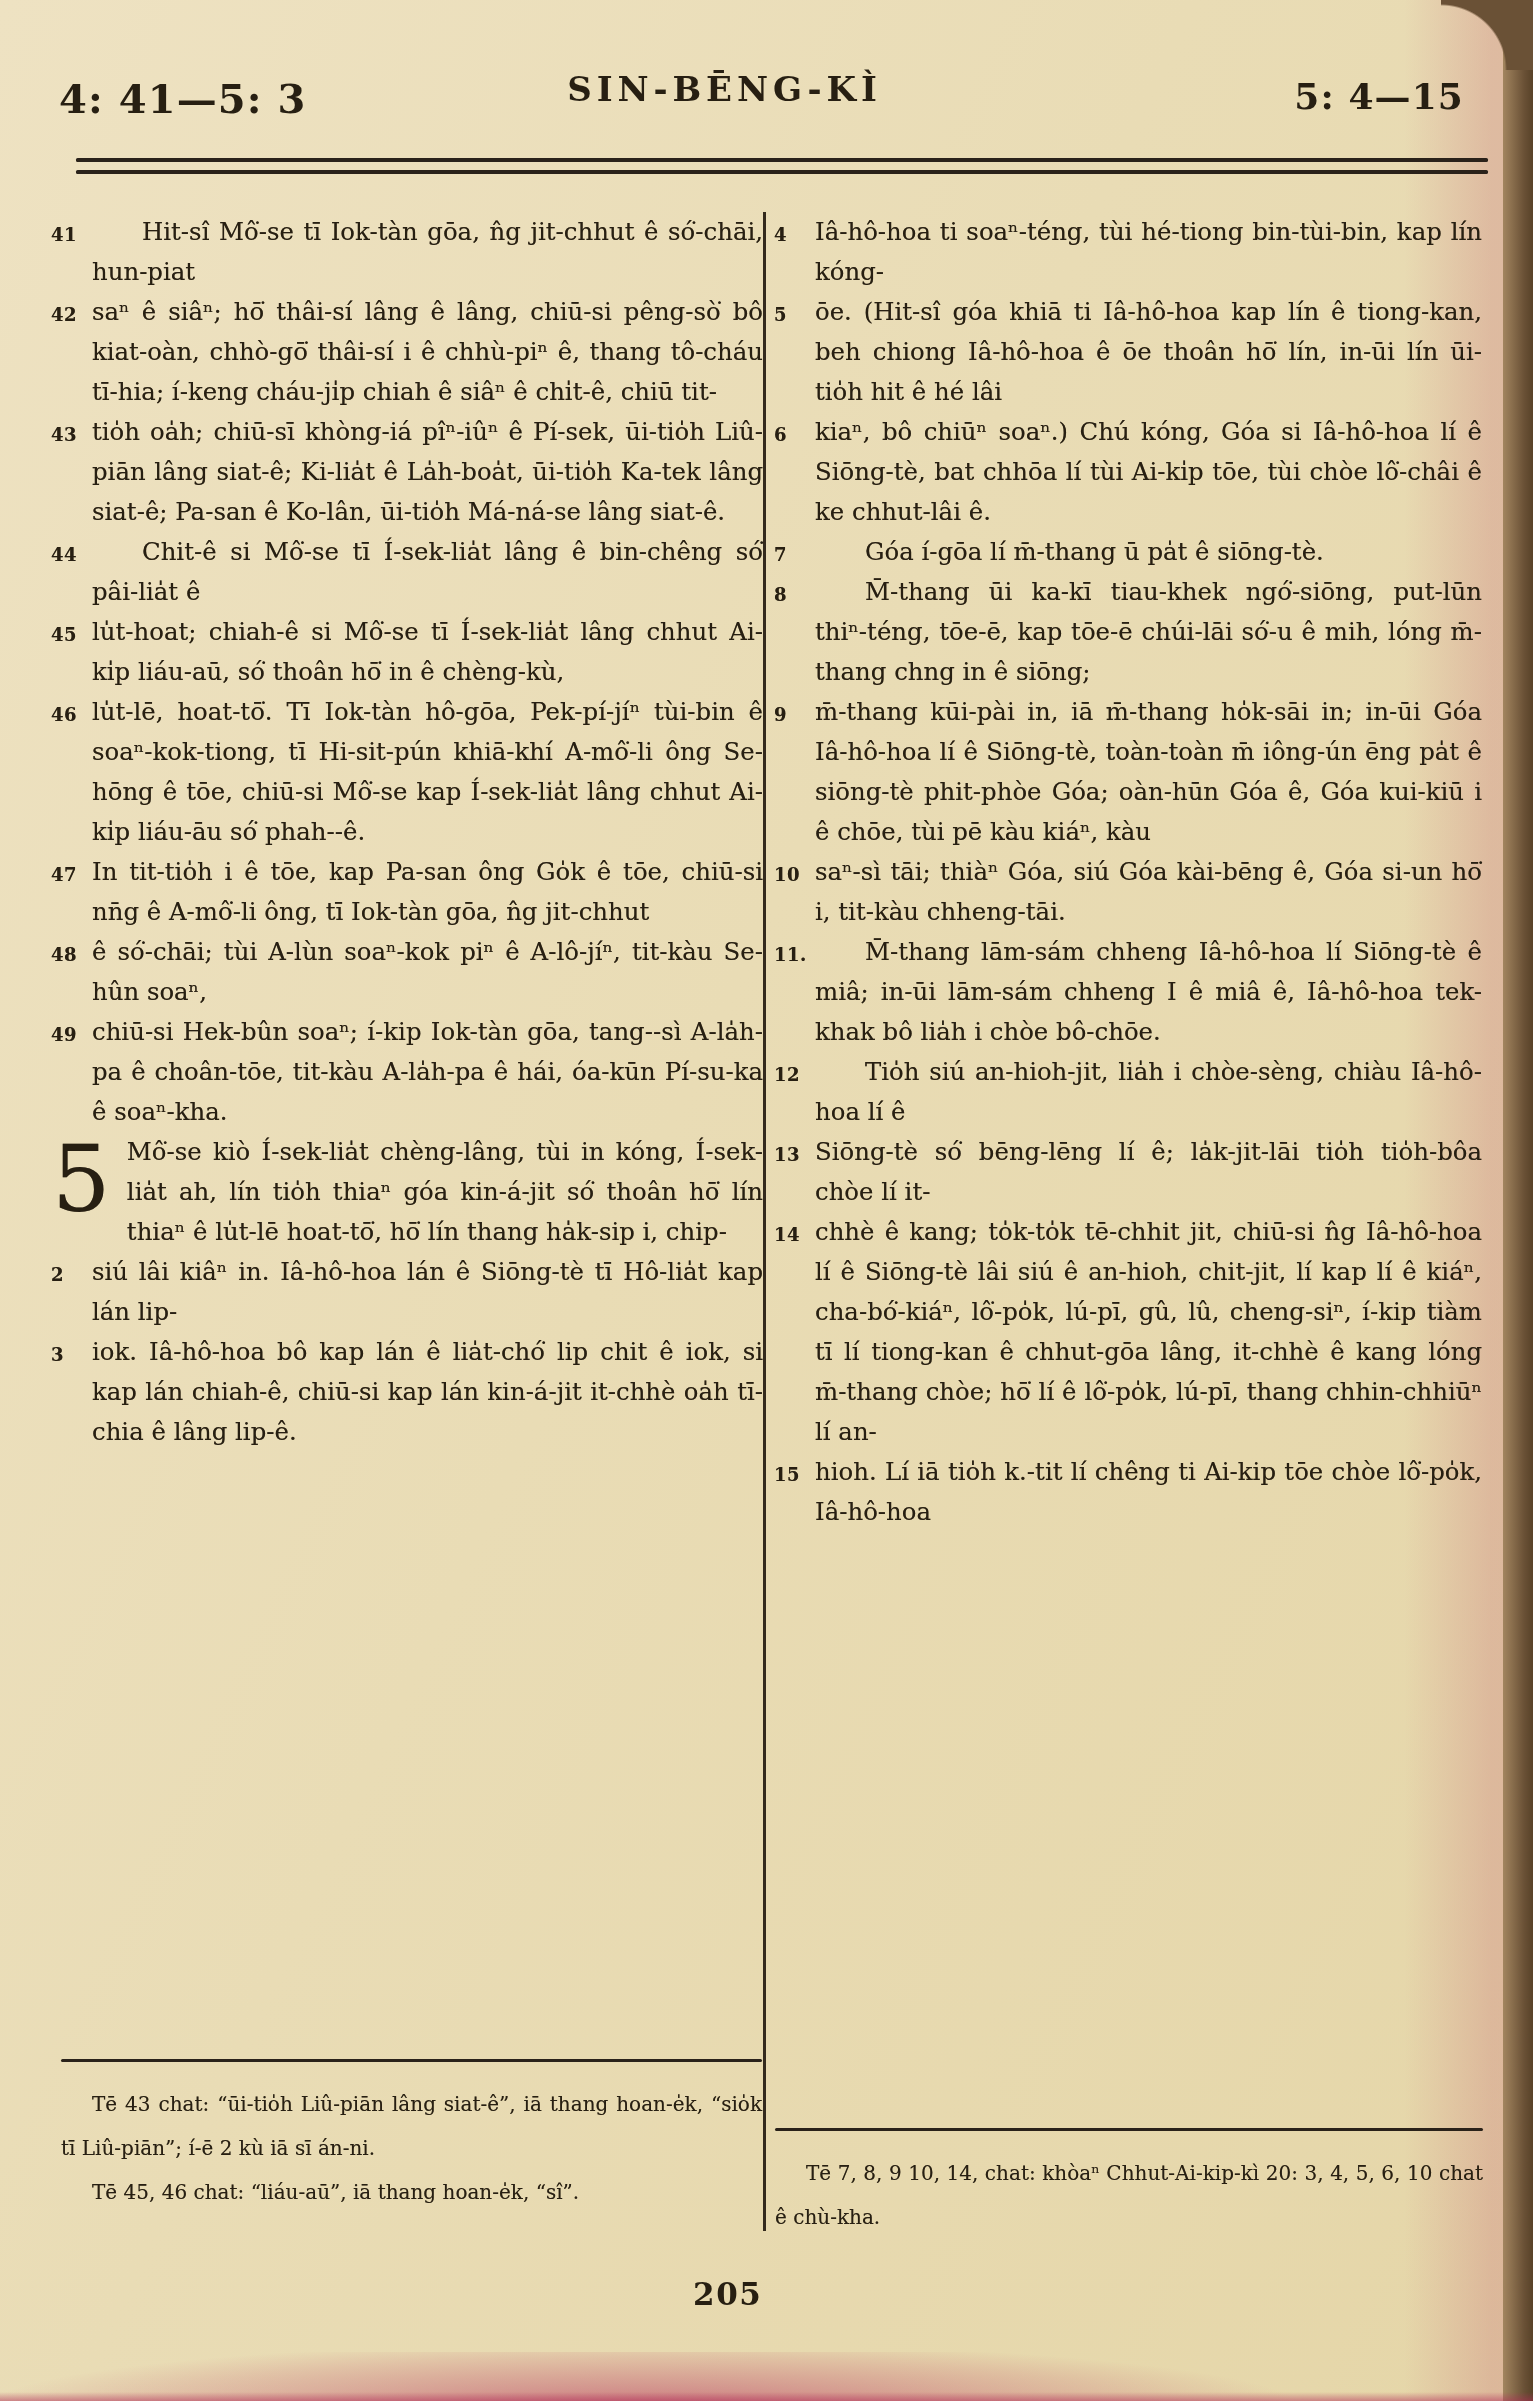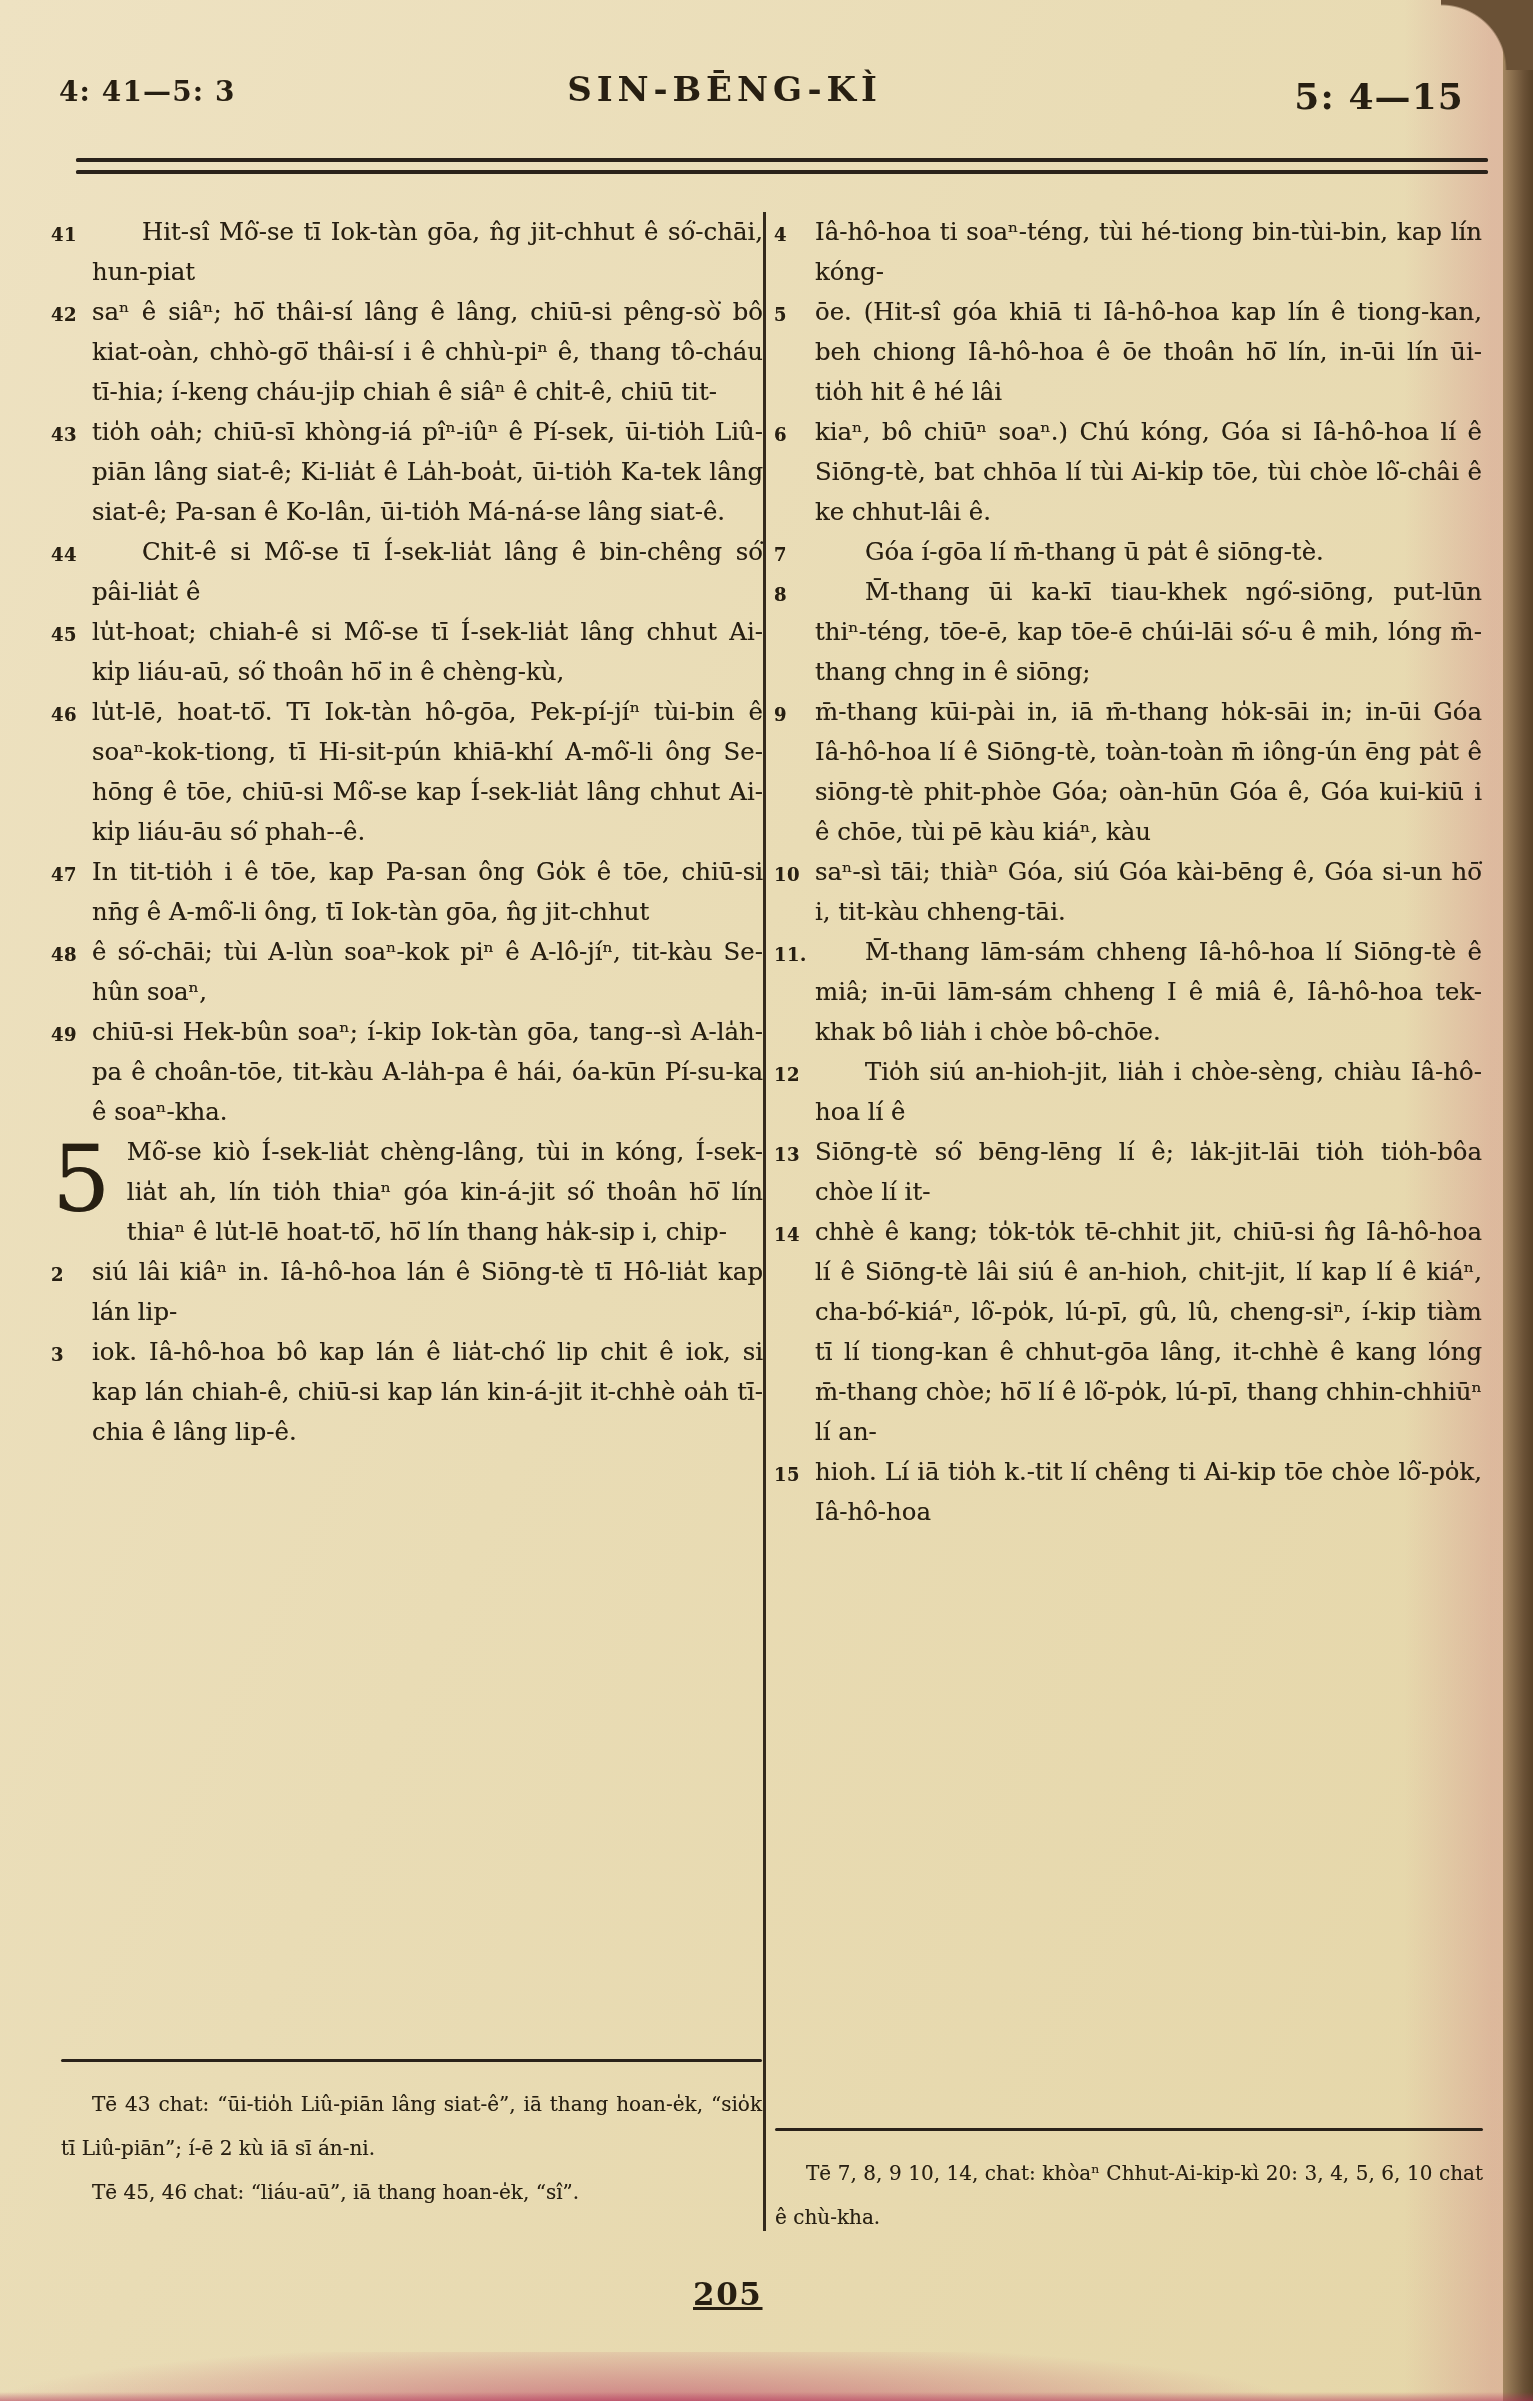--- a/index.html
+++ b/index.html
@@ -16,21 +16,21 @@
     background:linear-gradient(90deg,#a2855f,#6a5136 70%,#584228);}
   .corner-brown{position:absolute;top:0;right:0;width:92px;height:70px;
     background:radial-gradient(circle at 0% 100%, rgba(0,0,0,0) 64px, #6a5136 66px);}
   .blush-right{position:absolute;top:0;right:26px;width:103px;height:100%;
     background:linear-gradient(90deg,rgba(199,113,121,0) 0%,rgba(199,113,121,0.30) 85%);}
   .blush-bottom{position:absolute;bottom:0;left:0;width:100%;height:49px;
     background:radial-gradient(55% 170% at 42% 112%, rgba(183,57,95,0.60), rgba(183,57,95,0.15) 60%, rgba(183,57,95,0) 78%);}
   .blush-bottom-line{position:absolute;bottom:0;left:0;width:100%;height:8.7px;
     background:linear-gradient(0deg,rgba(176,44,88,0.5),rgba(176,44,88,0));}
   
-  .h-left{position:absolute;left:59px;top:75px;font-size:28px;font-weight:bold;letter-spacing:1.1px;}
+  .h-left{position:absolute;left:59px;top:75px;font-size:40px;font-weight:bold;letter-spacing:1.1px;}
   .h-title{position:absolute;left:0;top:69px;width:1533px;text-align:center;
     font-size:34px;font-weight:bold;letter-spacing:4.9px;transform:translateX(-42px);}
   .h-right{position:absolute;right:69px;top:75px;font-size:36px;font-weight:bold;letter-spacing:1.1px;}
   .rule{position:absolute;left:76px;width:1412px;height:3.8px;background:#2a221a;border-radius:1.6px;}
   .rule-a{top:158px;}
   .rule-b{top:170px;}
   
   .divider{position:absolute;left:763px;top:212px;width:2.7px;height:2019px;background:#342a1d;}
   .col{position:absolute;top:212px;}
   .col-left{left:52px;width:711px;}
@@ -44,21 +44,21 @@
   .chap-num{float:left;font-size:92px;line-height:80px;margin:7.6px 16.3px 4.3px -40px;
     text-shadow:0 0 0.5px rgba(45,33,15,0.55);}
   
   .fn{position:absolute;font-size:20px;line-height:44px;text-align:justify;
     text-shadow:0 0 0.5px rgba(45,33,15,0.45);}
   .fn-left{left:61px;top:2059px;width:701px;}
   .fn-right{left:775px;top:2128px;width:708px;}
   .fn-rule{height:3.3px;background:#2a221a;margin-bottom:19.5px;border-radius:1.6px;}
   .fn p{margin:0;text-indent:31px;}
   
-  .pageno{position:absolute;left:693px;top:2276px;font-size:31px;font-weight:bold;letter-spacing:1.6px;text-decoration:underline;}
+  .pageno{position:absolute;left:693px;top:2276px;font-size:31px;font-weight:bold;letter-spacing:1.6px;}
 </style>
 </head>
 <body>
 
 <div class="page">
 
   <div class="blush-right"></div>
   <div class="edge-right"></div>
   <div class="corner-brown"></div>
   <div class="blush-bottom"></div>

